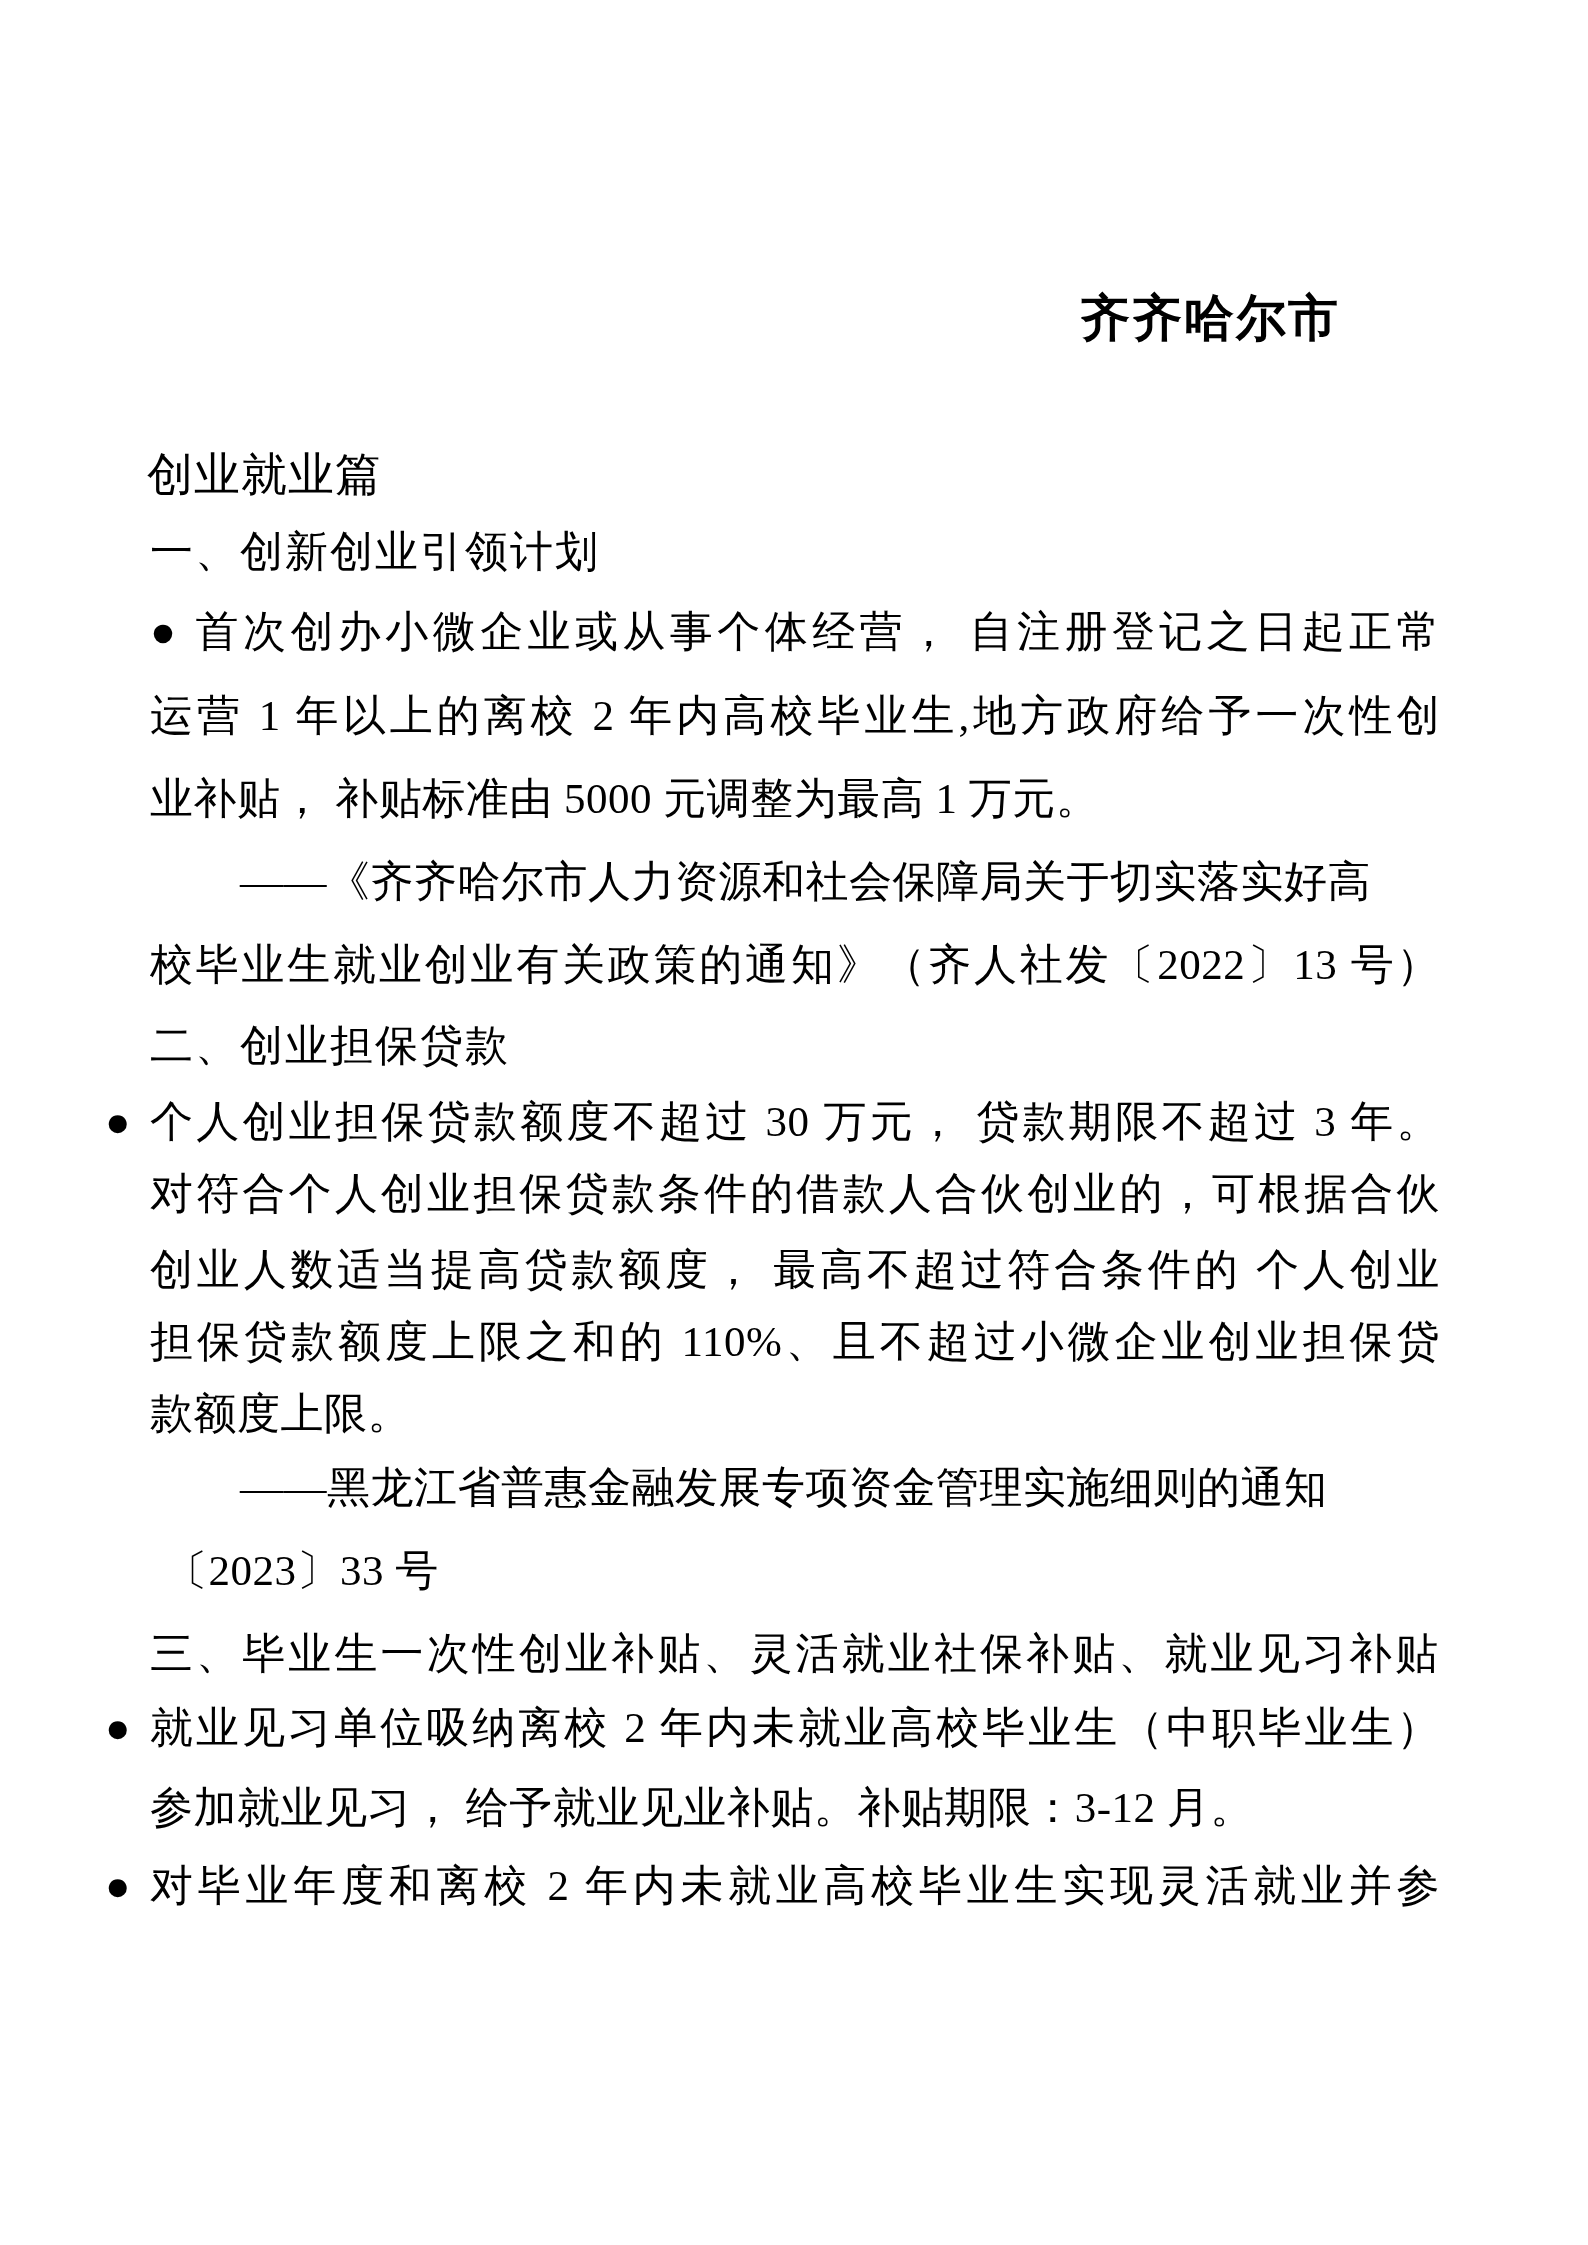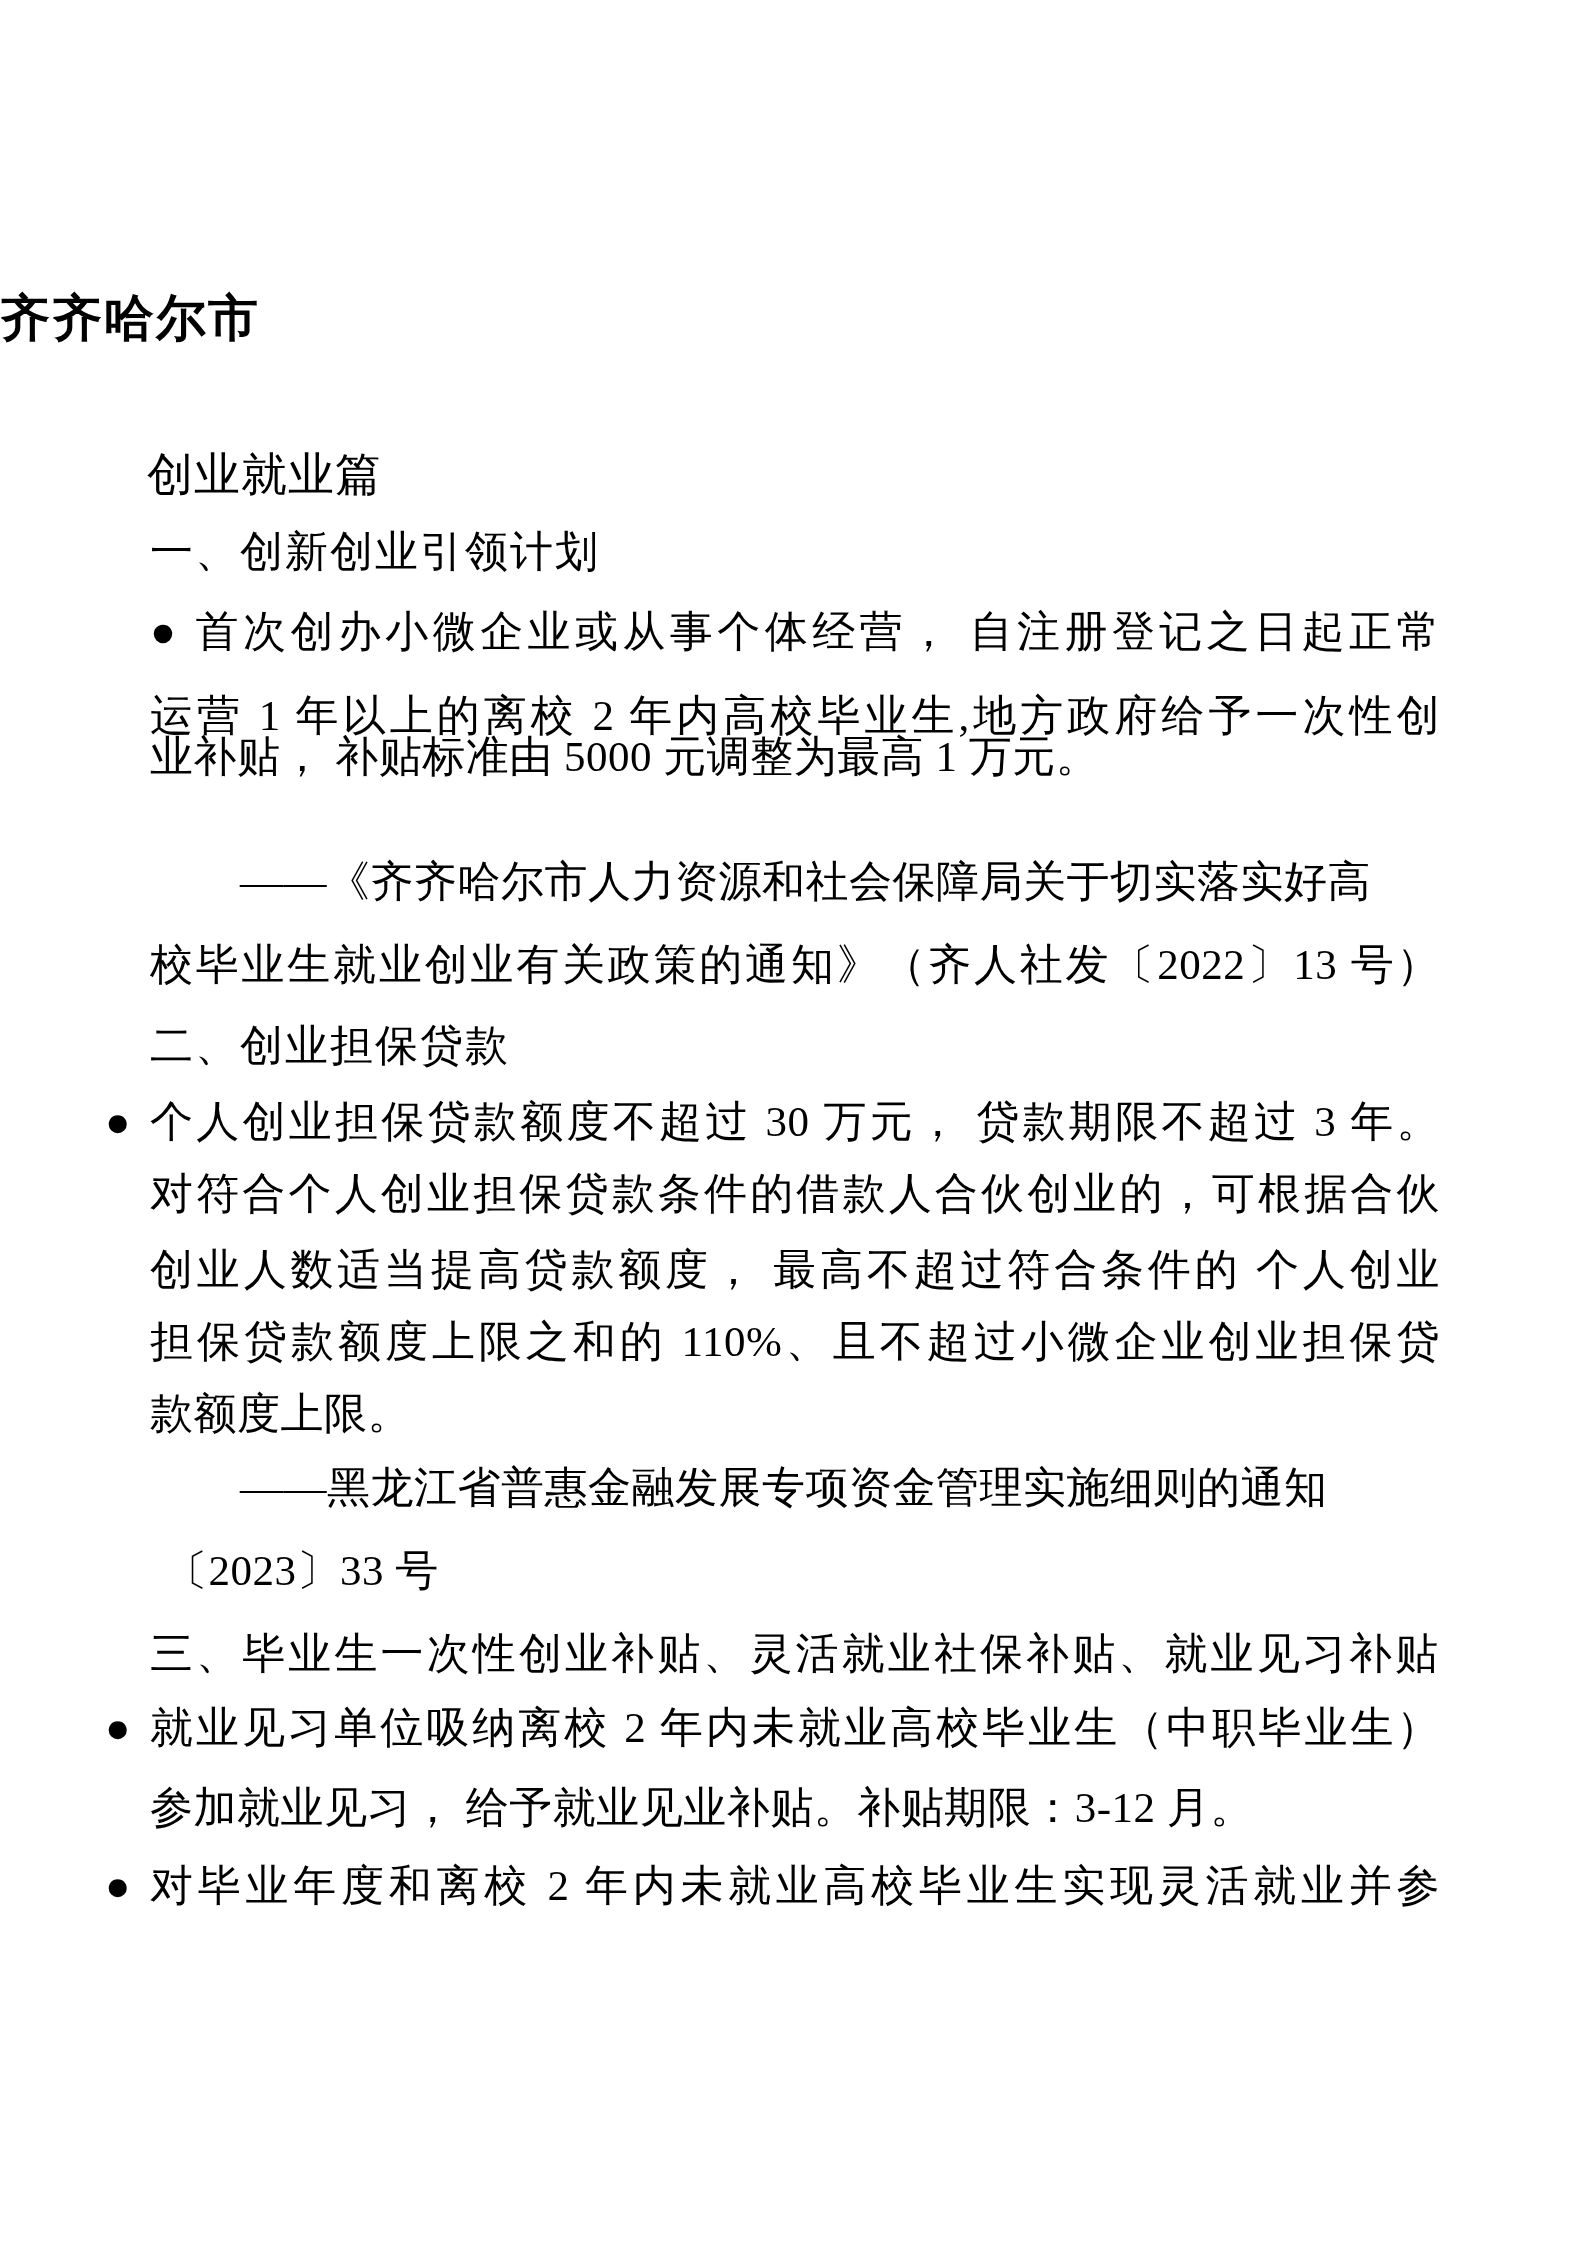--- a/index.html
+++ b/index.html
@@ -19,21 +19,21 @@
     line-height: 56px;
     color: #000;
     letter-spacing: 0.5px;
   }
   
   .body { left: 150px; }
   .w { width: 1290px; }            
   .just { text-align: justify; text-align-last: justify; }
   .title {
     top: 290px; left: 0; width: 1340px;
-    text-align: left;
+    text-align: right;
     font-size: 50px; font-weight: 700;
     letter-spacing: 2px;
     font-family: "Liberation Serif", serif;
   }
   .section-head {
     top: 446px; left: 147px;
     font-size: 46px; font-weight: 500;
     font-family: "Liberation Sans", sans-serif;
     letter-spacing: 1px;
   }
@@ -56,21 +56,21 @@
 <div class="page">
 
   <div class="ln title">齐齐哈尔市</div>
 
   <div class="ln section-head">创业就业篇</div>
 
   <div class="ln body num-head" style="top:524px">一、创新创业引领计划</div>
 
   <div class="ln body w just" style="top:604px">● 首次创办小微企业或从事个体经营， 自注册登记之日起正常</div>
   <div class="ln body w just" style="top:688px">运营 1 年以上的离校 2 年内高校毕业生,地方政府给予一次性创</div>
-  <div class="ln body" style="top:729px">业补贴， 补贴标准由 5000 元调整为最高 1 万元。</div>
+  <div class="ln body" style="top:771px">业补贴， 补贴标准由 5000 元调整为最高 1 万元。</div>
 
   <div class="ln cite1" style="top:854px">——《齐齐哈尔市人力资源和社会保障局关于切实落实好高</div>
   <div class="ln body w just" style="top:937px">校毕业生就业创业有关政策的通知》（齐人社发〔2022〕13 号）</div>
 
   <div class="ln body num-head" style="top:1018px">二、创业担保贷款</div>
 
   <span class="bullet-hang" style="top:1094px">●</span>
   <div class="ln body w just" style="top:1094px">个人创业担保贷款额度不超过 30 万元， 贷款期限不超过 3 年。</div>
   <div class="ln body w just" style="top:1242px">创业人数适当提高贷款额度， 最高不超过符合条件的 个人创业</div>
   <div class="ln body w just" style="top:1166px">对符合个人创业担保贷款条件的借款人合伙创业的，可根据合伙</div>

